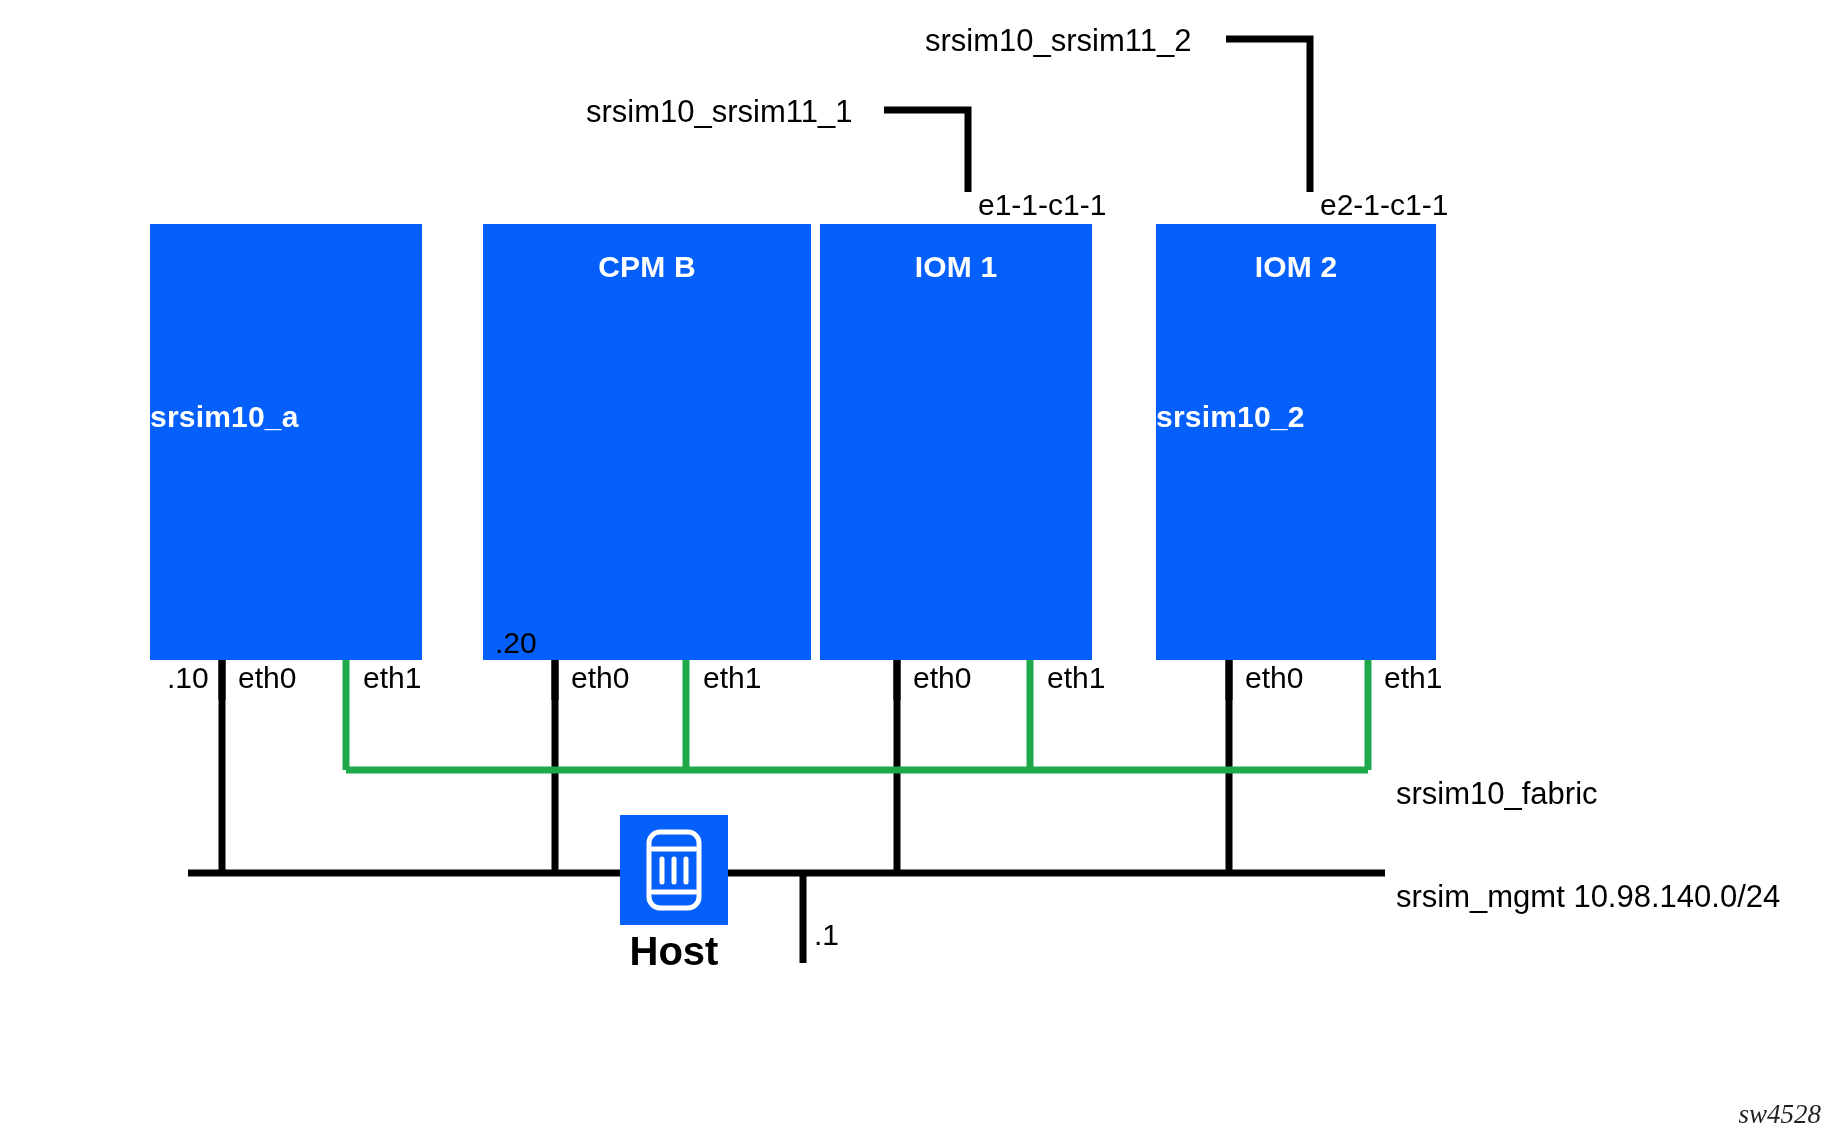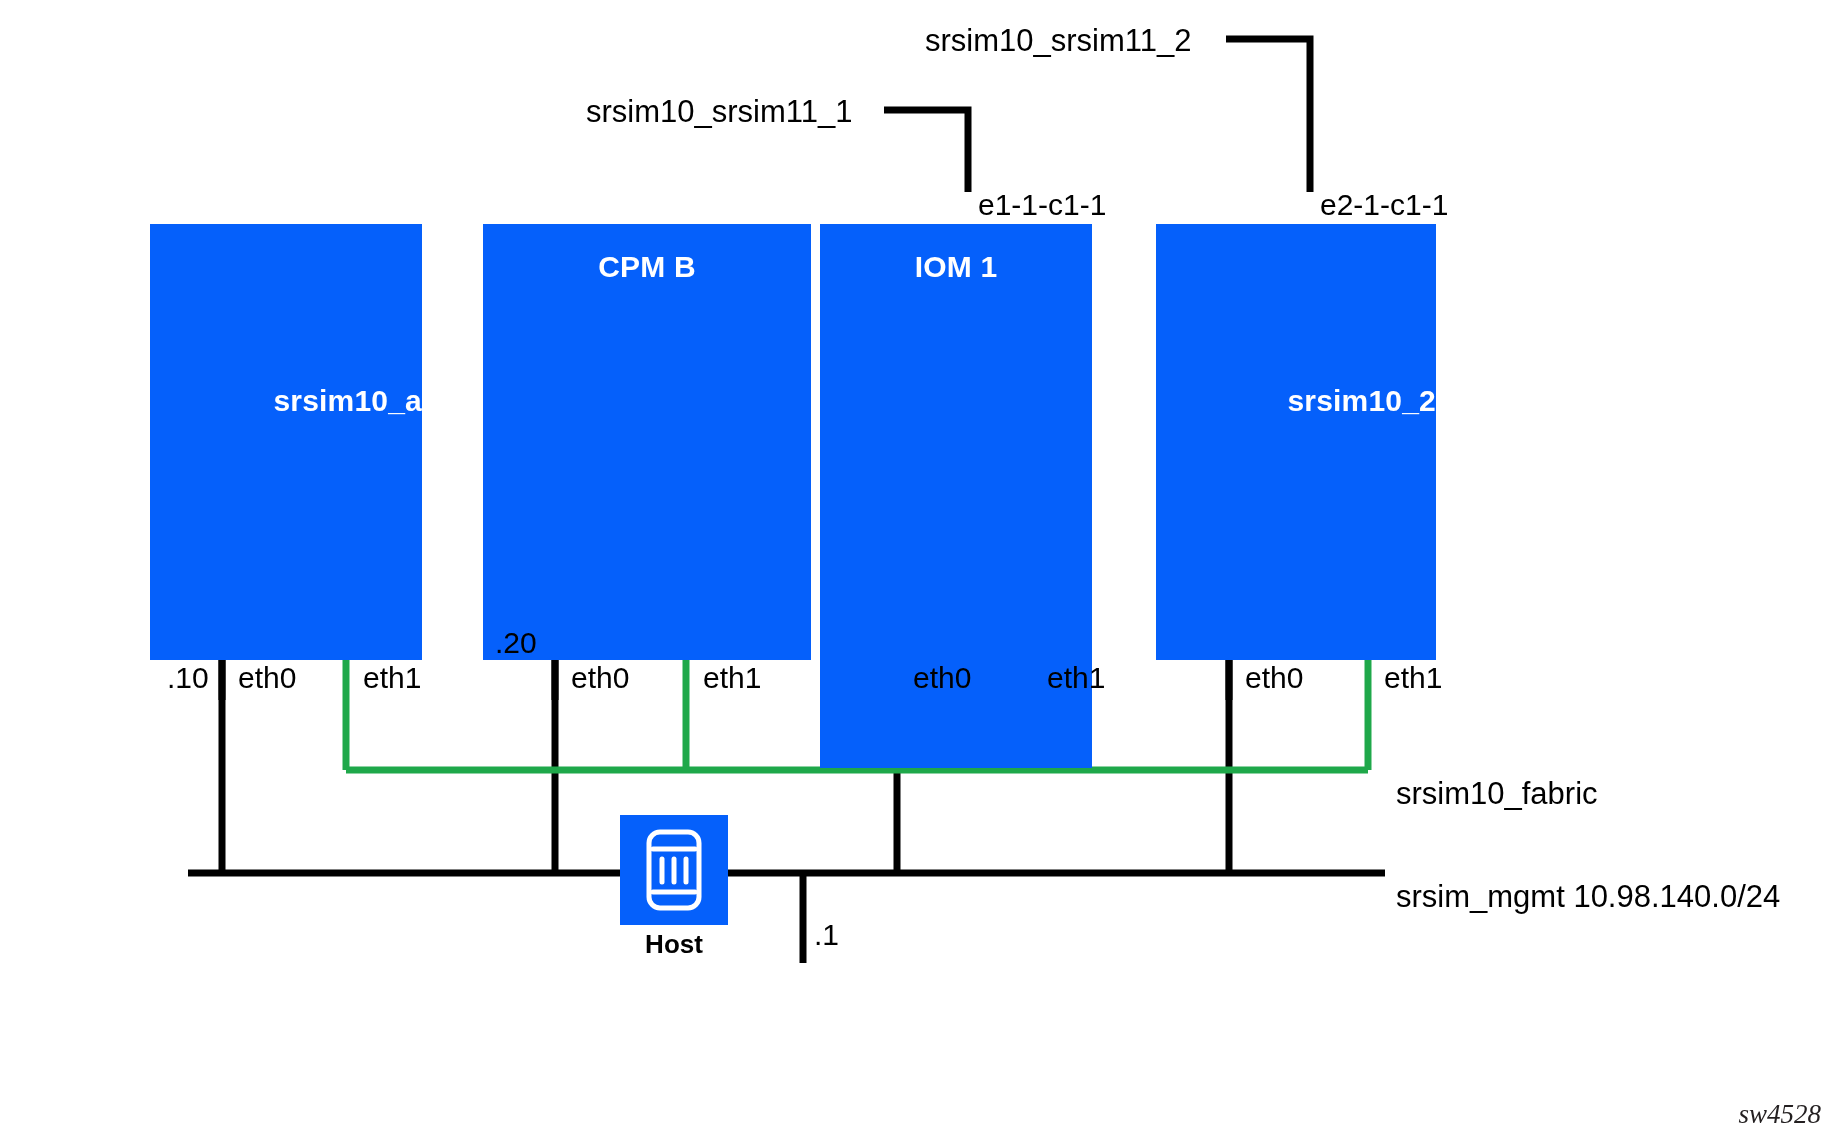--- a/index.html
+++ b/index.html
@@ -38,22 +38,22 @@
     color: #ffffff;
     font-weight: bold;
     font-size: 30px;
     font-family: "Liberation Sans", sans-serif;
     letter-spacing: 0.2px;
   }
   .node-sub {
     position: absolute;
     left: 0;
     right: 0;
-    top: 160px;
-    text-align: right;
+    top: 176px;
+    text-align: left;
     color: #ffffff;
     font-weight: bold;
     font-size: 30px;
     font-family: "Liberation Sans", sans-serif;
     letter-spacing: 0.2px;
   }
   .lbl {
     position: absolute;
     color: #000000;
     font-size: 30px;
@@ -88,21 +88,21 @@
     background: #0560fb;
   }
   .host-label {
     position: absolute;
     left: -60px;
     top: 114px;
     width: 228px;
     text-align: center;
     color: #000000;
     font-weight: bold;
-    font-size: 26px;
+    font-size: 40px;
     font-family: "Liberation Sans", sans-serif;
   }
   .watermark {
     position: absolute;
     right: 18px;
     bottom: 14px;
     font-family: "Liberation Serif", serif;
     font-style: italic;
     font-size: 27px;
     color: #231f20;
@@ -160,25 +160,26 @@
   </svg>
 
   <div class="node-box" style="left:150px; top:224px; width:272px; height:436px;">
     <div class="node-sub">srsim10_a</div>
   </div>
 
   <div class="node-box" style="left:483px; top:224px; width:328px; height:436px;">
     <div class="node-title">CPM B</div>
   </div>
 
-  <div class="node-box" style="left:820px; top:224px; width:272px; height:544px;">
+  <div class="node-box" style="left:820px; top:224px; width:272px; height:436px;">
     <div class="node-title">IOM 1</div>
   </div>
 
   <div class="node-box" style="left:1156px; top:224px; width:280px; height:436px;">
+    <div class="node-title">IOM 2</div>
     <div class="node-sub">srsim10_2</div>
   </div>
 
   <div class="lbl lbl-link" style="left:925px; top:25px;">srsim10_srsim11_2</div>
 
   <div class="lbl lbl-link" style="left:586px; top:96px;">srsim10_srsim11_1</div>
 
   <div class="lbl lbl-port" style="left:978px; top:190px;">e1-1-c1-1</div>
 
   <div class="lbl lbl-port" style="left:1320px; top:190px;">e2-1-c1-1</div>

